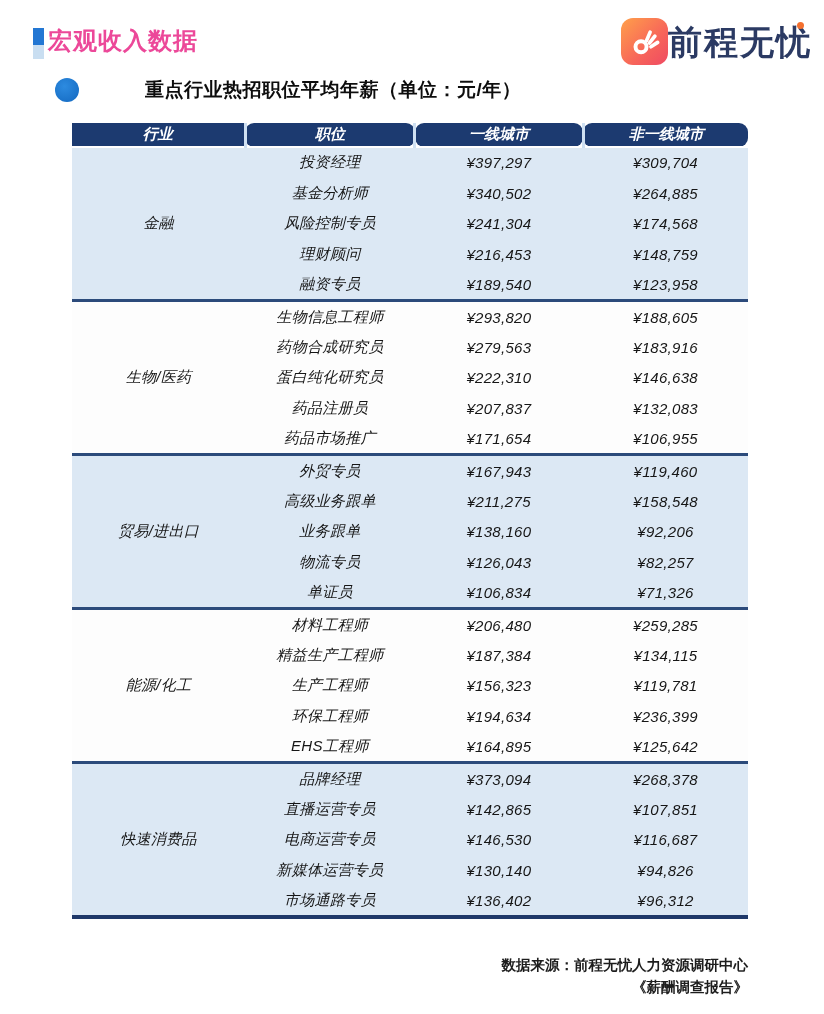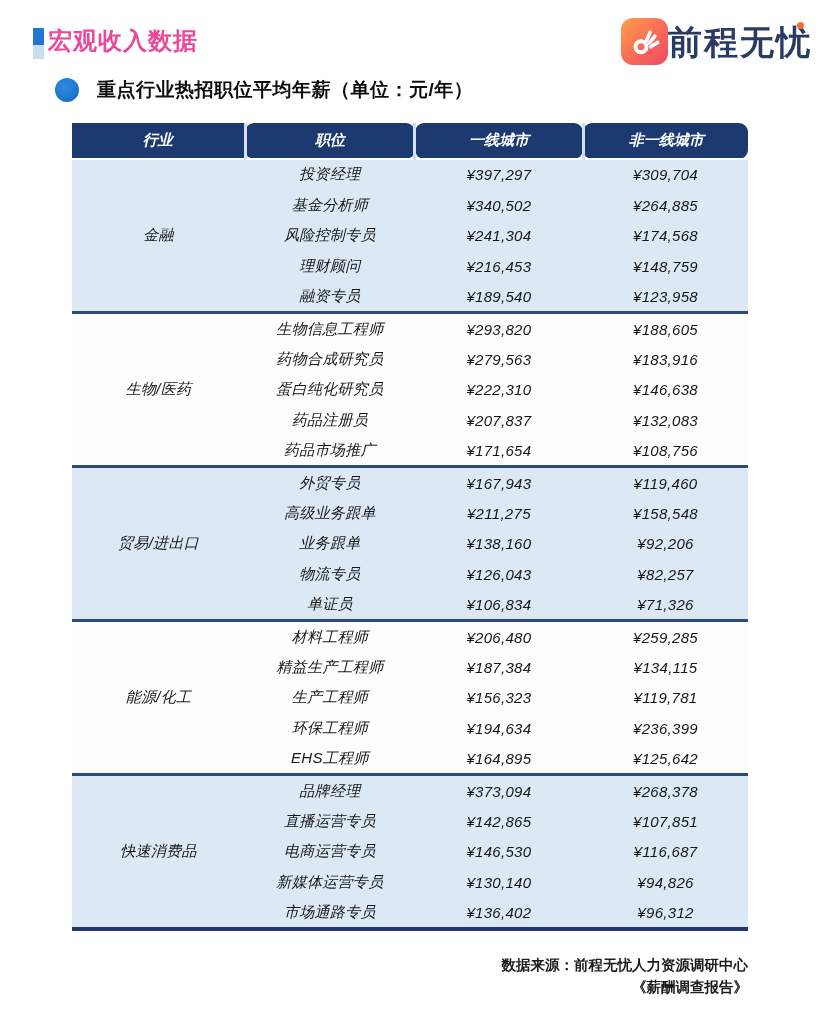--- a/index.html
+++ b/index.html
@@ -41,32 +41,32 @@
     width:7px; height:7px; border-radius:50%; background:#f4702f;
   }
 
   
   .subtitle { position:absolute; left:55px; top:77px; display:flex; align-items:center; }
   .subtitle-bullet {
     width:24px; height:24px; border-radius:50%;
     background:radial-gradient(circle at 40% 35%,#2d8be0,#1368c0);
     margin-right:18px; flex:0 0 auto;
   }
-  .subtitle-text { font-size:19px; font-weight:bold; color:#0d0d0d; letter-spacing:0.5px; }
+  .subtitle-text { font-size:19px; font-weight:bold; color:#0d0d0d; letter-spacing:0.5px;margin-left:48px; }
 
   
   table.salary {
     position:absolute; left:72px; top:123px; width:676px;
     border-collapse:collapse; table-layout:fixed;
     border-bottom:4px solid #1f3869;
   }
   table.salary thead th {
     background:#1c3a70; color:#ffffff;
     font-size:15px; font-weight:bold; font-style:italic;
-    height:36px; text-align:center;
+    height:24px; text-align:center;
     border-bottom:2px solid #ffffff;
   }
   table.salary thead th + th { border-left:3px solid #cfe0f2;border-radius:9px; }
   table.salary tbody { border-top:3px solid #2c4b7b; }
   table.salary tbody:nth-of-type(1) { border-top:none; }
   table.salary tbody.alt   { background:#dce8f4; }
   table.salary tbody.plain { background:#fdfdfd; }
   table.salary td {
     height:30.8px; text-align:center; vertical-align:middle;
     font-size:15px; font-style:italic; color:#161616; letter-spacing:0.3px;
@@ -171,21 +171,21 @@
           <td>¥146,638</td>
         </tr>
         <tr>
           <td>药品注册员</td>
           <td>¥207,837</td>
           <td>¥132,083</td>
         </tr>
         <tr>
           <td>药品市场推广</td>
           <td>¥171,654</td>
-          <td>¥108,756</td>
+          <td>¥106,955</td>
         </tr>
       </tbody>
       <tbody class="alt">
         <tr>
           <td rowspan="5">贸易/进出口</td>
           <td>外贸专员</td>
           <td>¥167,943</td>
           <td>¥119,460</td>
         </tr>
         <tr>

